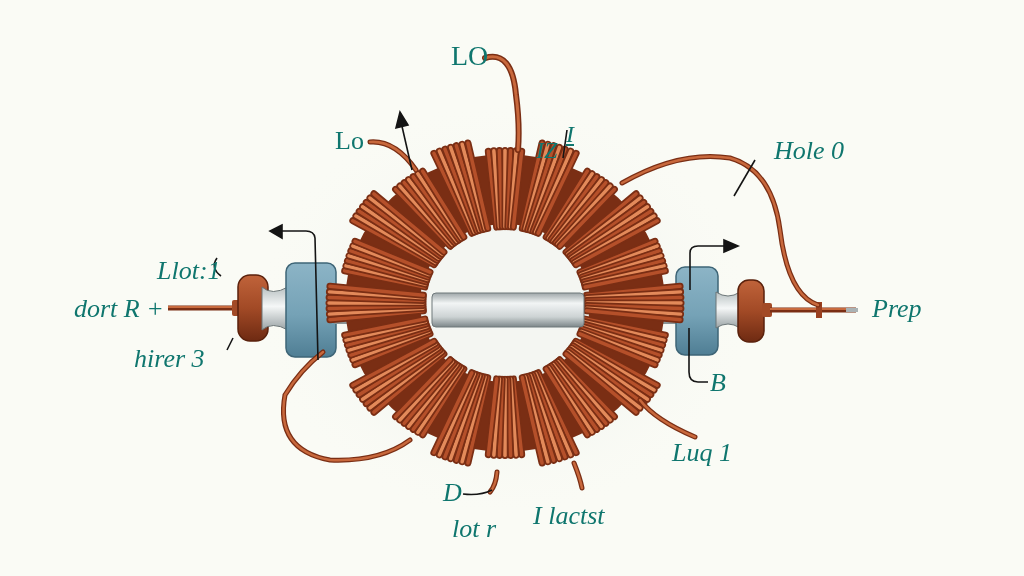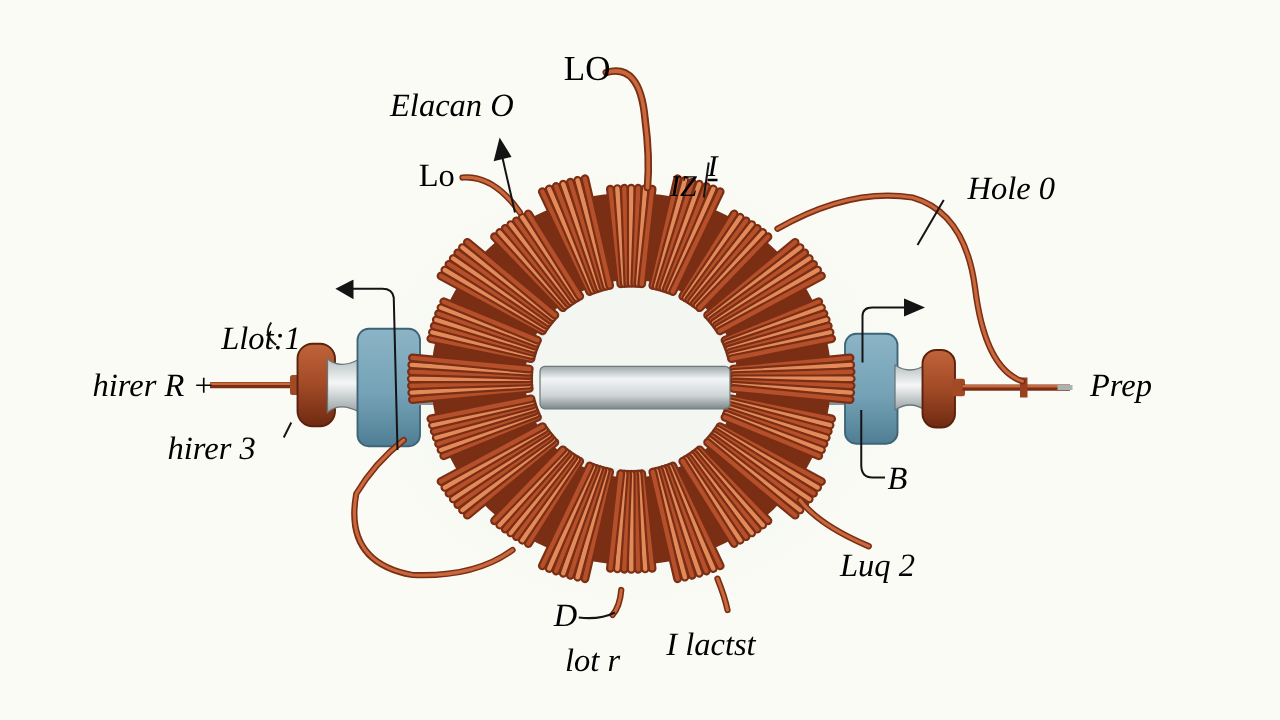--- a/index.html
+++ b/index.html
@@ -4,21 +4,21 @@
   <style>
     html, body { margin: 0; padding: 0; }
     body {
       width: 1024px; height: 576px; overflow: hidden;
       background: #fafbf5;
       font-family: "Liberation Serif", "DejaVu Serif", serif;
     }
     #stage { position: relative; width: 1024px; height: 576px; }
     svg { position: absolute; left: 0; top: 0; }
     .lbl {
-      position: absolute; color: #000000; white-space: nowrap;
+      position: absolute; color: #0f766e; white-space: nowrap;
       font-family: "Liberation Serif", "DejaVu Serif", serif;
       line-height: 1;
     }
     .it { font-style: italic; }
     .f26 { font-size: 26px; }
     .f24 { font-size: 24px; }
     .f28 { font-size: 28px; }
   </style>
 </head>
 <body>
@@ -408,28 +408,27 @@
       <path d="M689 328 L689 372 Q689 382 698 382 L708 382"></path>
 
       <path d="M227 350 L233 338"></path>
 
       <path d="M217 258 Q210 268 221 276"></path>
 
       <path d="M463 494 Q480 496 492 490"></path>
     </g>
   </svg>
 
-  <div class="lbl it f26" style="left:312px; top:72px;">Elacan O</div>
   <div class="lbl f28" style="left:451px; top:42px;">LO</div>
   <div class="lbl f26" style="left:335px; top:128px;">Lo</div>
   <div class="lbl it f24" style="left:536px; top:138px;">IZ</div>
   <div class="lbl it f24" style="left:566px; top:122px; text-decoration: underline;">I</div>
   <div class="lbl it f26" style="left:738px; top:138px;margin-left:36px;">Hole 0</div>
-  <div class="lbl it f26" style="left:157px; top:258px;margin-left:20px;">Llot:1</div>
-  <div class="lbl it f26" style="left:74px; top:296px;">hirer R +</div>
+  <div class="lbl it f26" style="left:157px; top:258px;">Llot:1</div>
+  <div class="lbl it f26" style="left:74px; top:296px;">dort R +</div>
   <div class="lbl it f26" style="left:134px; top:346px;">hirer 3</div>
   <div class="lbl it f26" style="left:872px; top:296px;">Prep</div>
   <div class="lbl it f26" style="left:710px; top:370px;">B</div>
-  <div class="lbl it f26" style="left:672px; top:440px;">Luq 2</div>
+  <div class="lbl it f26" style="left:672px; top:440px;">Luq 1</div>
   <div class="lbl it f26" style="left:443px; top:480px;">D</div>
   <div class="lbl it f26" style="left:452px; top:516px;">lot r</div>
   <div class="lbl it f26" style="left:533px; top:503px;">I lactst</div>
 </div>
 
 </body></html>

